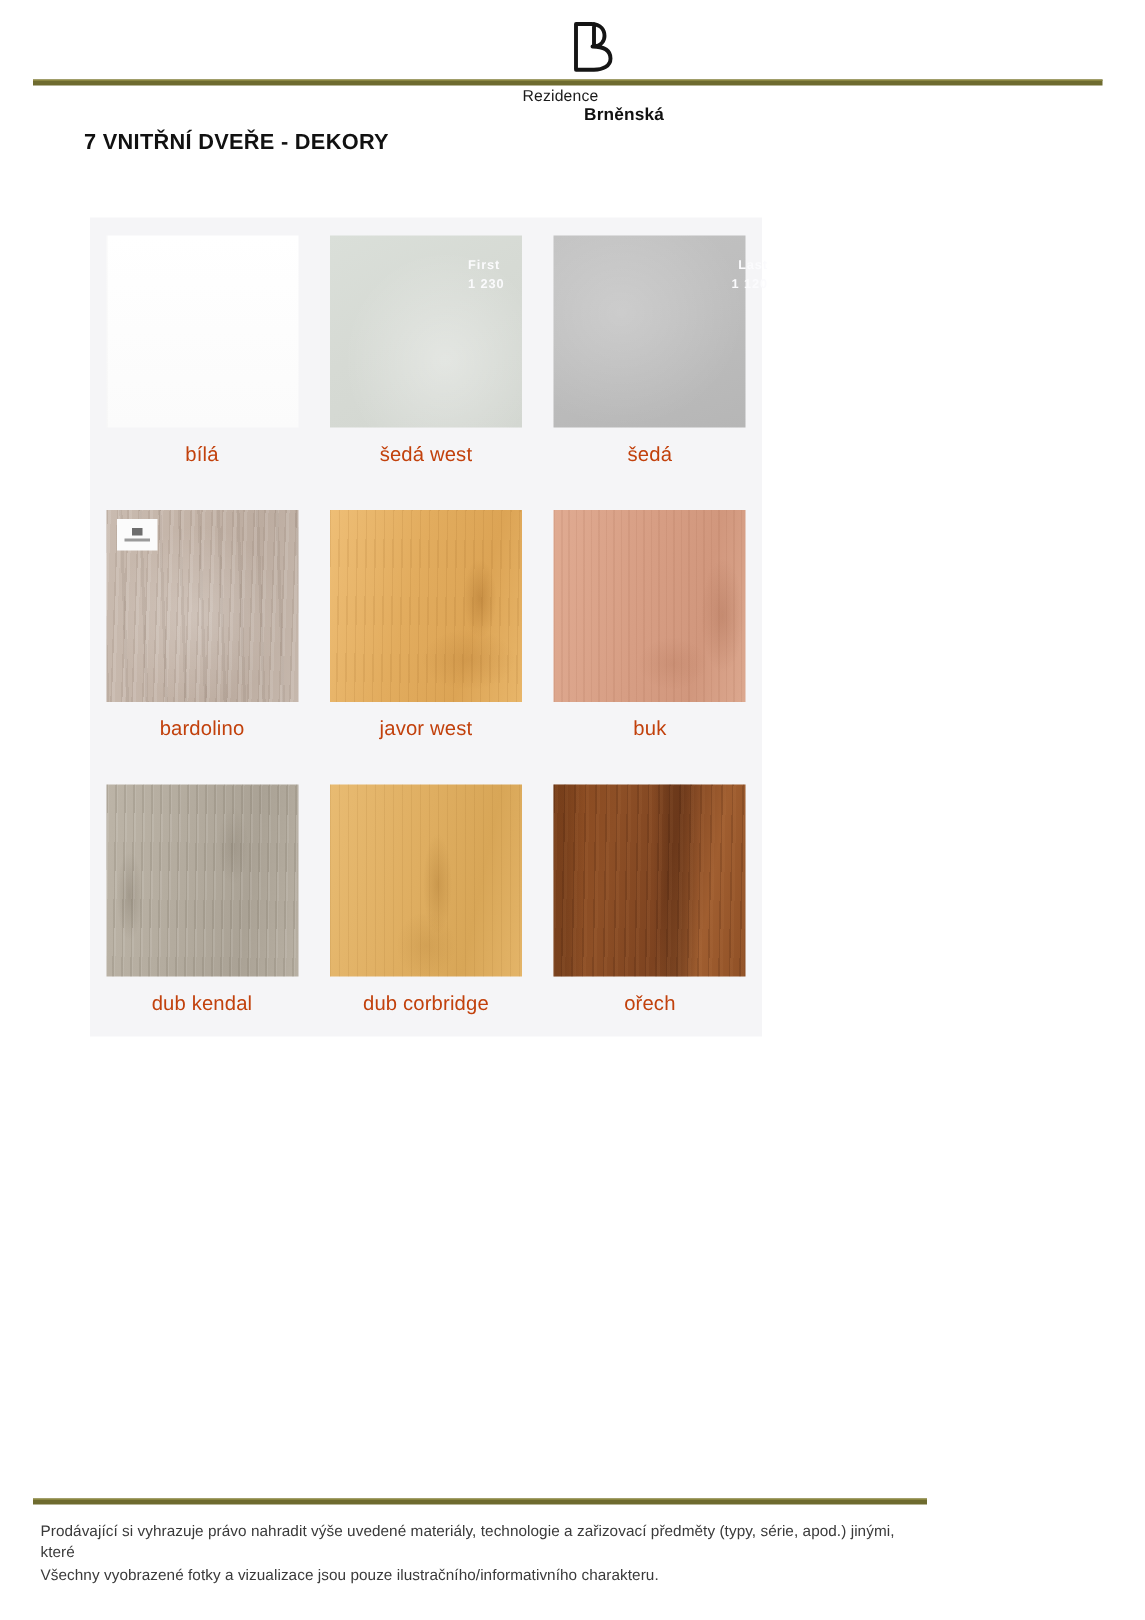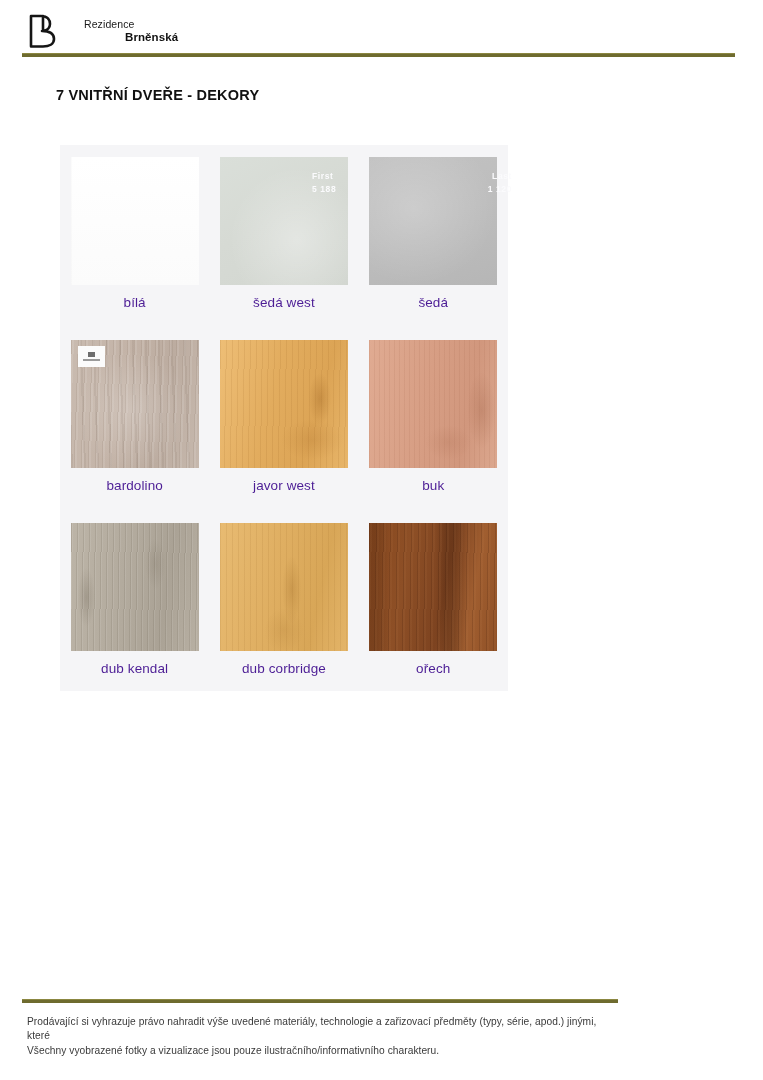--- a/index.html
+++ b/index.html
@@ -18,21 +18,22 @@
 
   
   .page-header {
     padding: 14px 0 0 28px;
     height: 46px;
     box-sizing: border-box;
   }
   .brand {
     display: flex;
     align-items: center;
-    gap: 26px;
+    gap: 10px;
+    flex-direction: column;
   }
   .brand-mark {
     width: 30px;
     height: 34px;
     flex: 0 0 auto;
   }
   .brand-text {
     line-height: 1.12;
     padding-top: 1px;
   }
@@ -97,21 +98,21 @@
     width: 128px;
     height: 128px;
     display: block;
     position: relative;
     overflow: hidden;
   }
   .swatch-label {
     margin-top: 10px;
     font-size: 13.5px;
     font-weight: 400;
-    color: #4c1d95;
+    color: #c2410c;
     text-align: right;
     line-height: 1.25;
     letter-spacing: .1px;
   }
   .row-pad {
     height: 16px;
   }
   .row-pad-last {
     height: 13px;
   }
@@ -284,21 +285,21 @@
   </div>
   <div class="row-pad-last"></div>
 </div>
 
 <div class="ghost-layer">
   <div class="ghost-row">
     <span>First</span>
     <span>Last</span>
   </div>
   <div class="ghost-row">
-    <span>5 188</span>
+    <span>1 230</span>
     <span>1 120</span>
   </div>
 </div>
 
 <div class="footer-wrap">
   <div class="rule rule-bottom"></div>
   <div class="footer-text">
     <p>Prodávající si vyhrazuje právo nahradit výše uvedené materiály, technologie a zařizovací předměty (typy, série, apod.) jinými, které</p>
     <p>Všechny vyobrazené fotky a vizualizace jsou pouze ilustračního/informativního charakteru.</p>
   </div>

